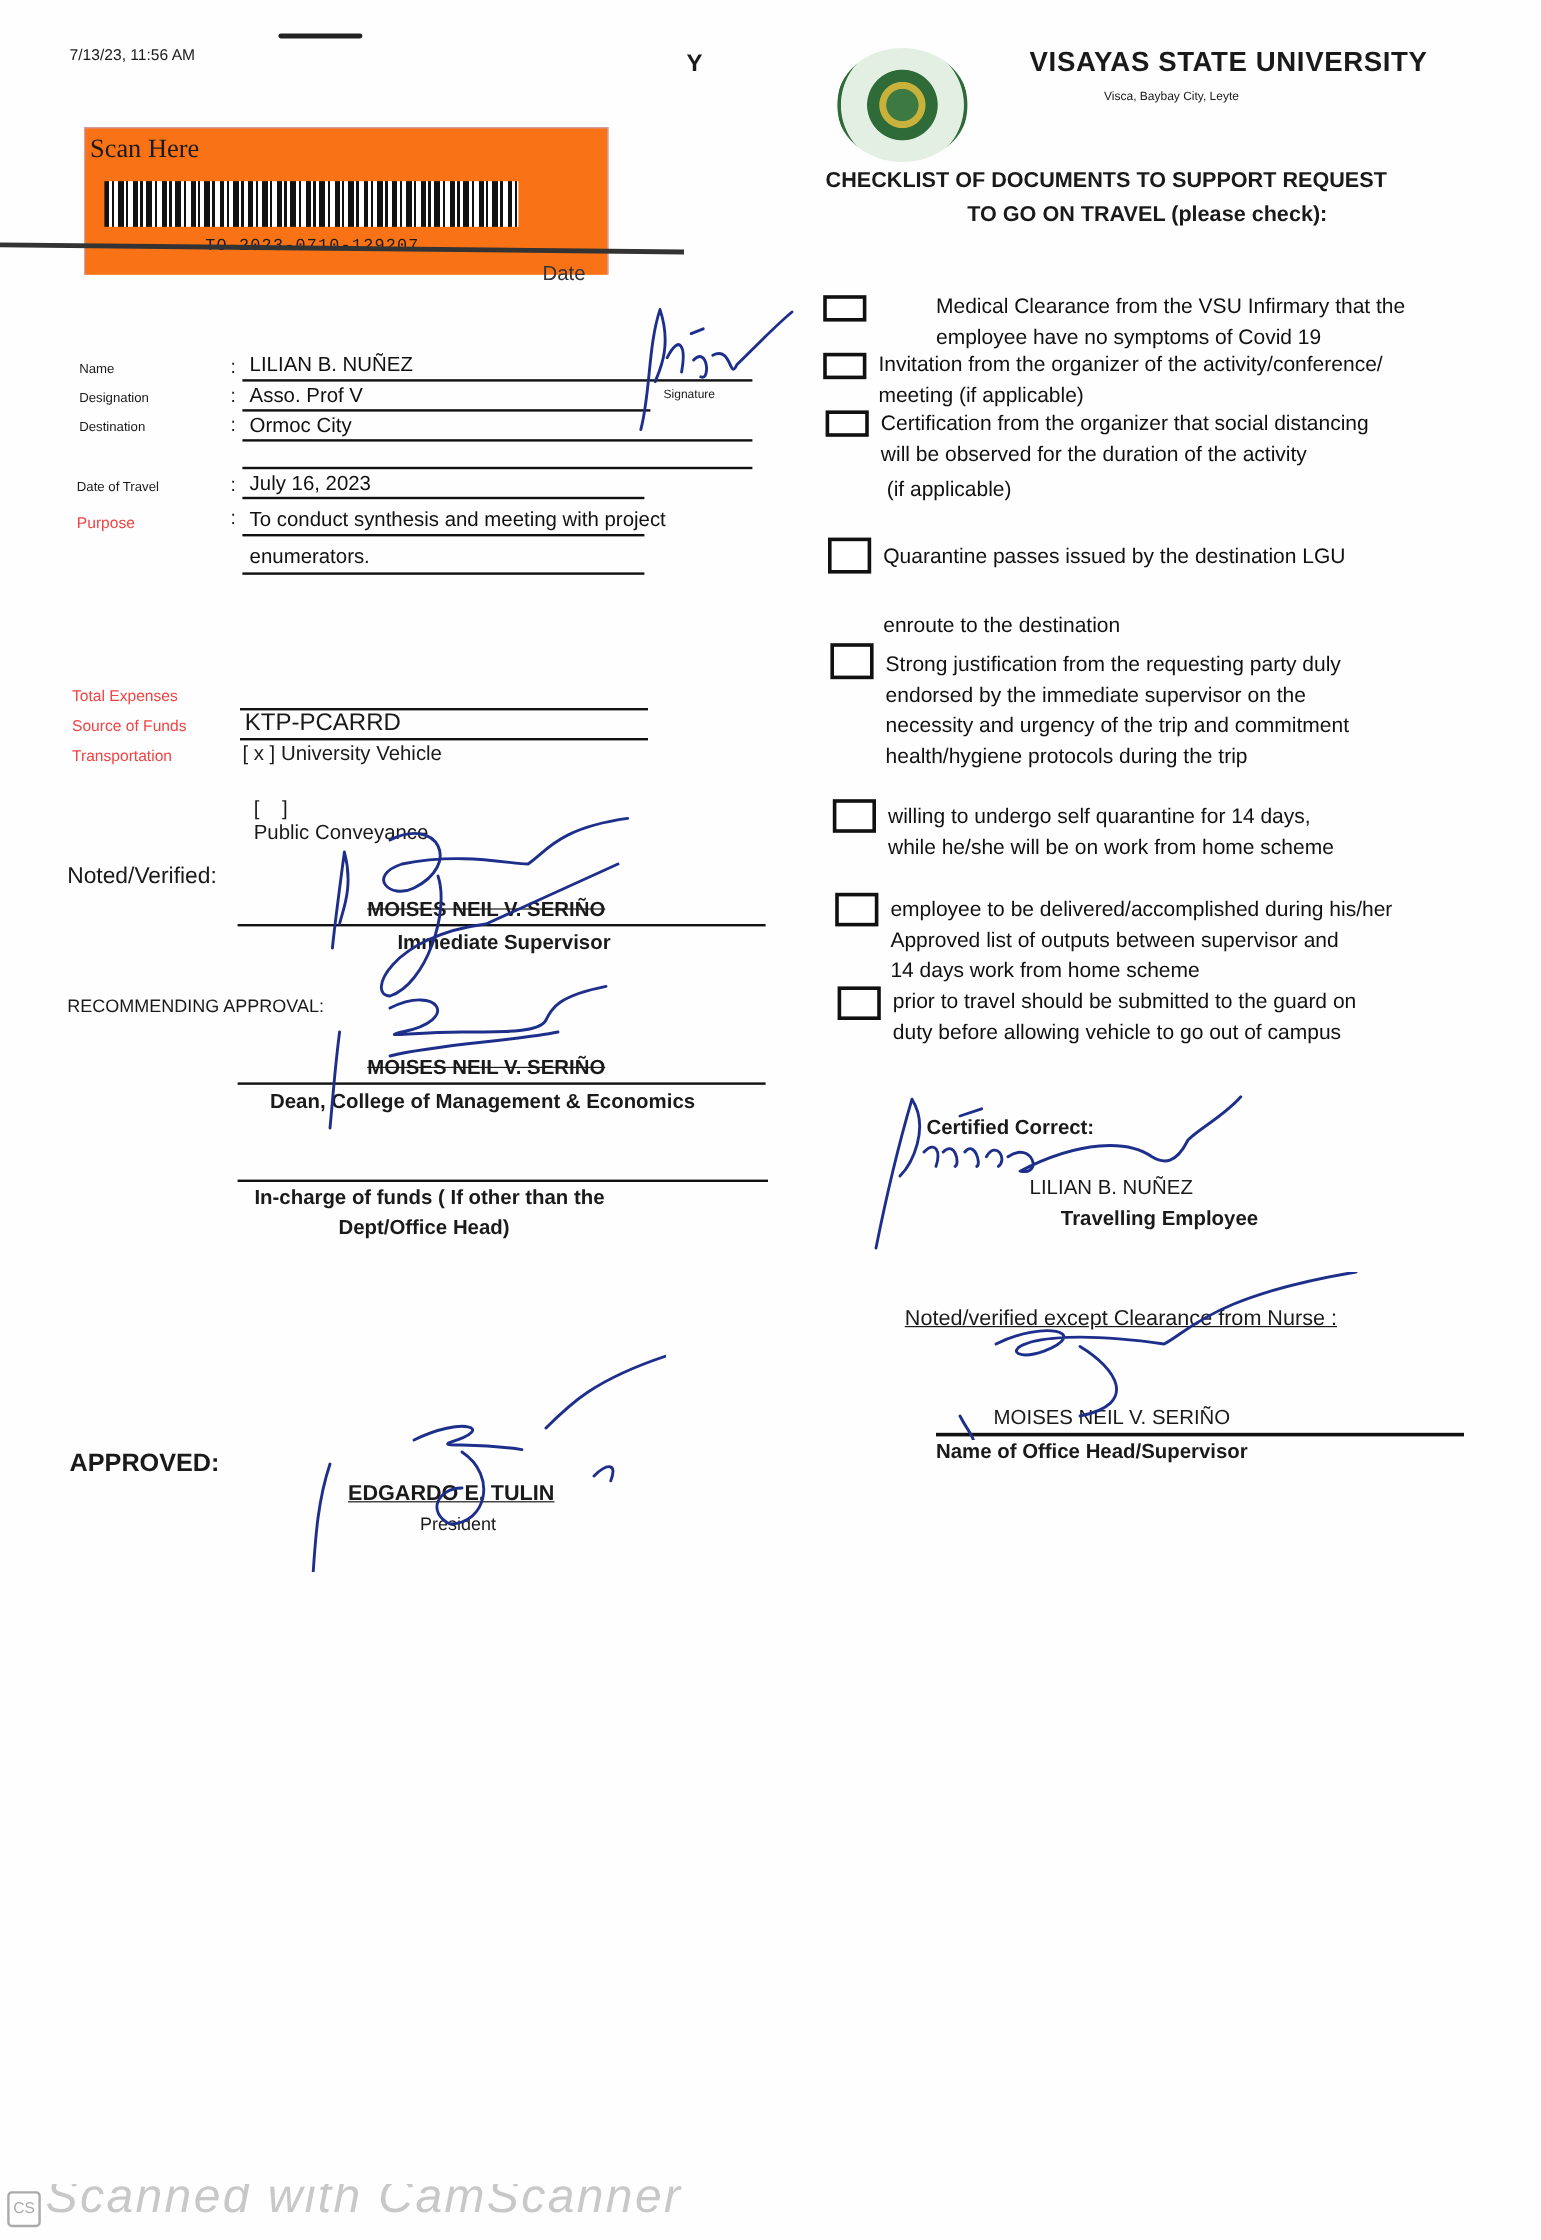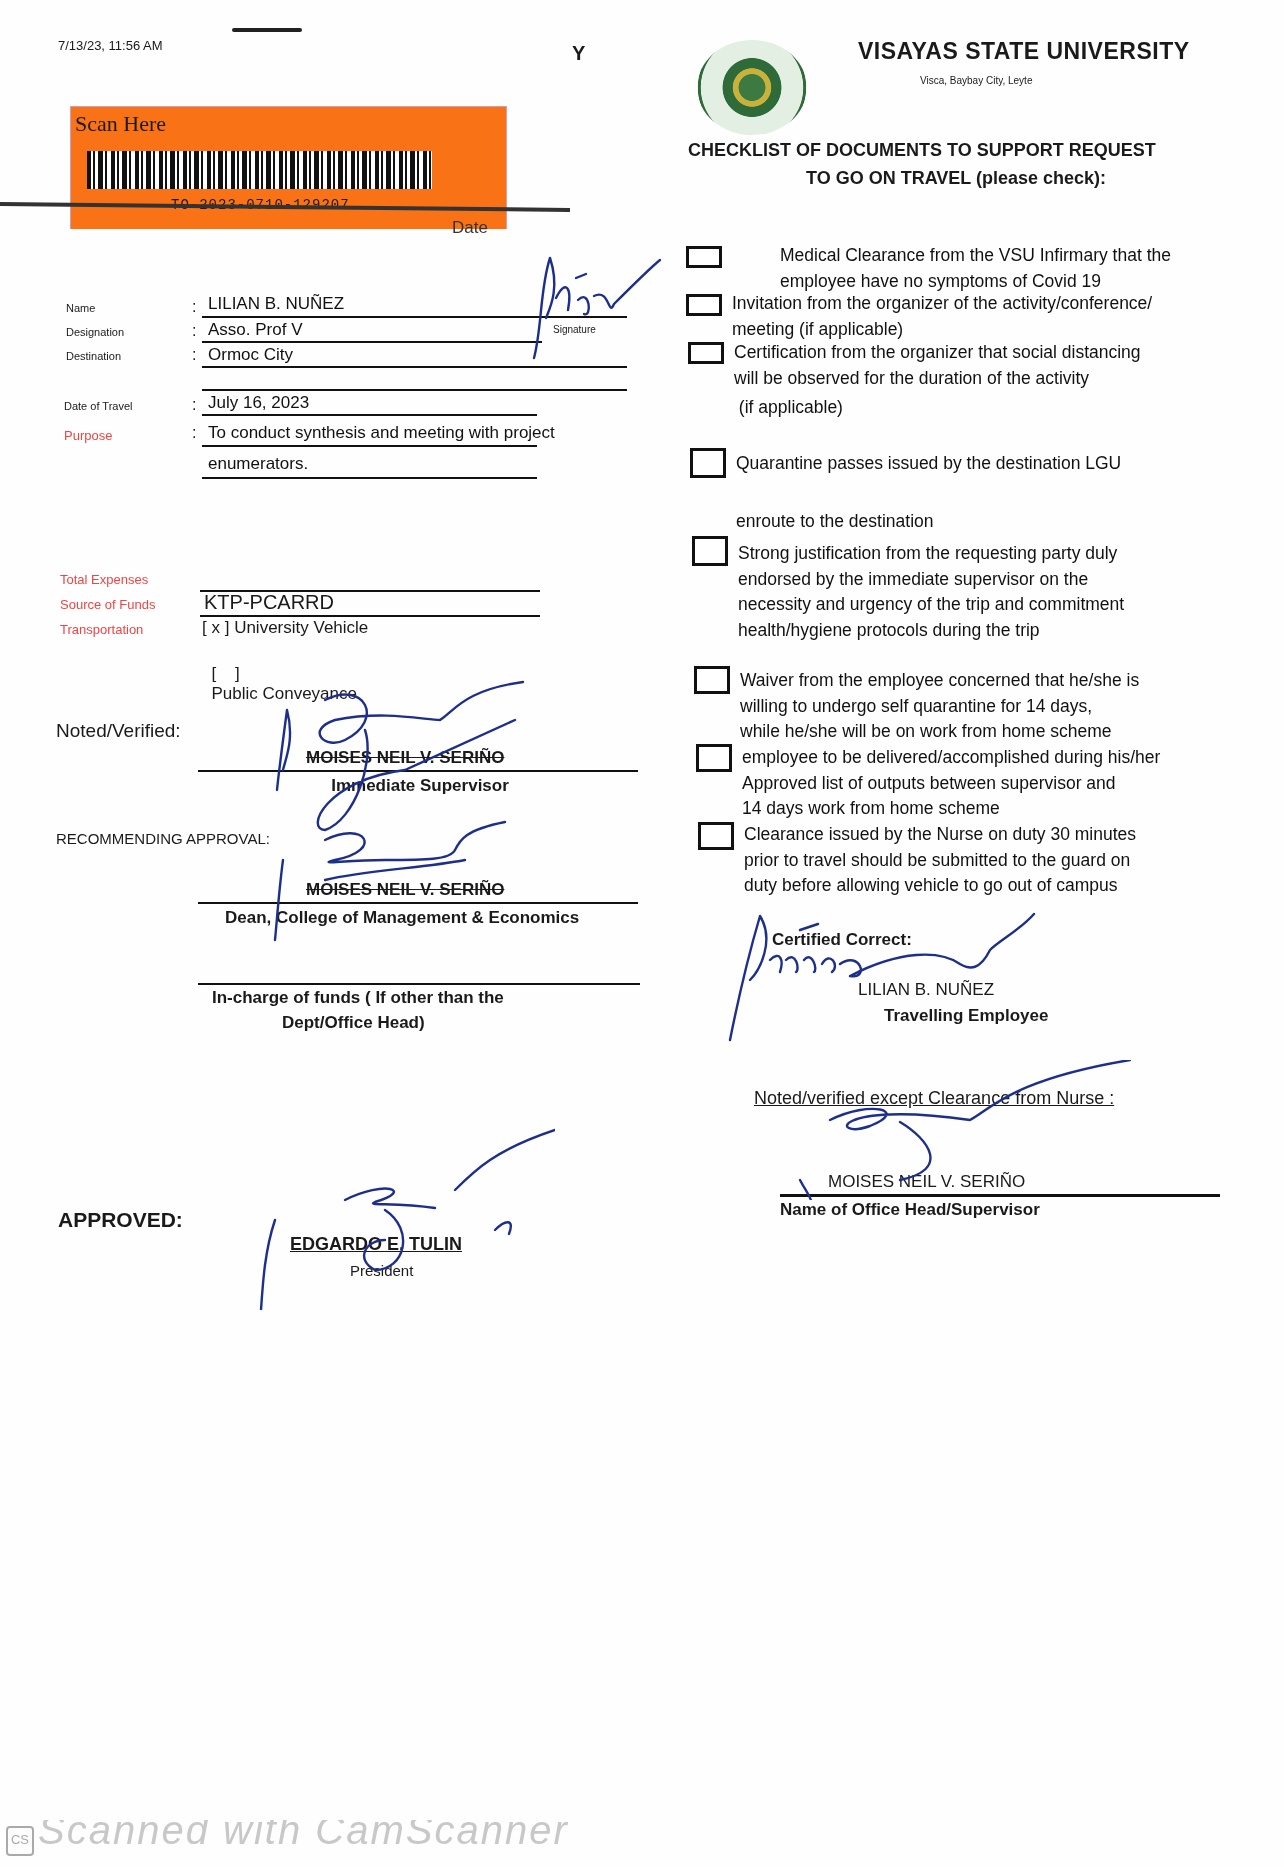--- a/index.html
+++ b/index.html
@@ -113,27 +113,27 @@
 <div class="chk" style="left:688px;top:342px;"></div>
 <div class="ck-text" style="left:734px;top:340px;"><div>Certification from the organizer that social distancing</div><div>will be observed for the duration of the activity</div><div style="margin-top:4px;"> (if applicable)</div></div>
 
 <div class="chk" style="left:690px;top:448px;height:30px;"></div>
 <div class="ck-text" style="left:736px;top:451px;"><div>Quarantine passes issued by the destination LGU</div><div style="height:32px;"></div><div>enroute to the destination</div></div>
 
 <div class="chk" style="left:692px;top:536px;height:30px;"></div>
 <div class="ck-text" style="left:738px;top:541px;"><div>Strong justification from the requesting party duly</div><div>endorsed by the immediate supervisor on the</div><div>necessity and urgency of the trip and commitment</div><div>health/hygiene protocols during the trip</div></div>
 
 <div class="chk" style="left:694px;top:666px;height:28px;"></div>
-<div class="ck-text" style="left:740px;top:668px;"><div>Waiver from the employee concerned that he/she is</div><div>willing to undergo self quarantine for 14 days,</div><div>while he/she will be on work from home scheme</div></div>
+<div class="ck-text" style="left:740px;top:668px;"><div>willing to undergo self quarantine for 14 days,</div><div>while he/she will be on work from home scheme</div></div>
 
 <div class="chk" style="left:696px;top:744px;height:28px;"></div>
 <div class="ck-text" style="left:742px;top:745px;"><div>employee to be delivered/accomplished during his/her</div><div>Approved list of outputs between supervisor and</div><div>14 days work from home scheme</div></div>
 
 <div class="chk" style="left:698px;top:822px;height:28px;"></div>
-<div class="ck-text" style="left:744px;top:822px;"><div>Clearance issued by the Nurse on duty 30 minutes</div><div>prior to travel should be submitted to the guard on</div><div>duty before allowing vehicle to go out of campus</div></div>
+<div class="ck-text" style="left:744px;top:822px;"><div>prior to travel should be submitted to the guard on</div><div>duty before allowing vehicle to go out of campus</div></div>
 
 <div class="abs b" style="left:772px;top:930px;font-size:17px;">Certified Correct:</div>
 <div class="abs" style="left:858px;top:980px;font-size:17px;">LILIAN B. NUÑEZ</div>
 <div class="abs b" style="left:884px;top:1006px;font-size:17px;">Travelling Employee</div>
 
 <div class="abs under" style="left:754px;top:1088px;font-size:18px;">Noted/verified except Clearance from Nurse :</div>
 <div class="abs" style="left:828px;top:1172px;font-size:17px;">MOISES NEIL V. SERIÑO</div>
 <div class="line" style="left:780px;top:1194px;width:440px;height:3px;"></div>
 <div class="abs b" style="left:780px;top:1200px;font-size:17px;">Name of Office Head/Supervisor</div>
 

